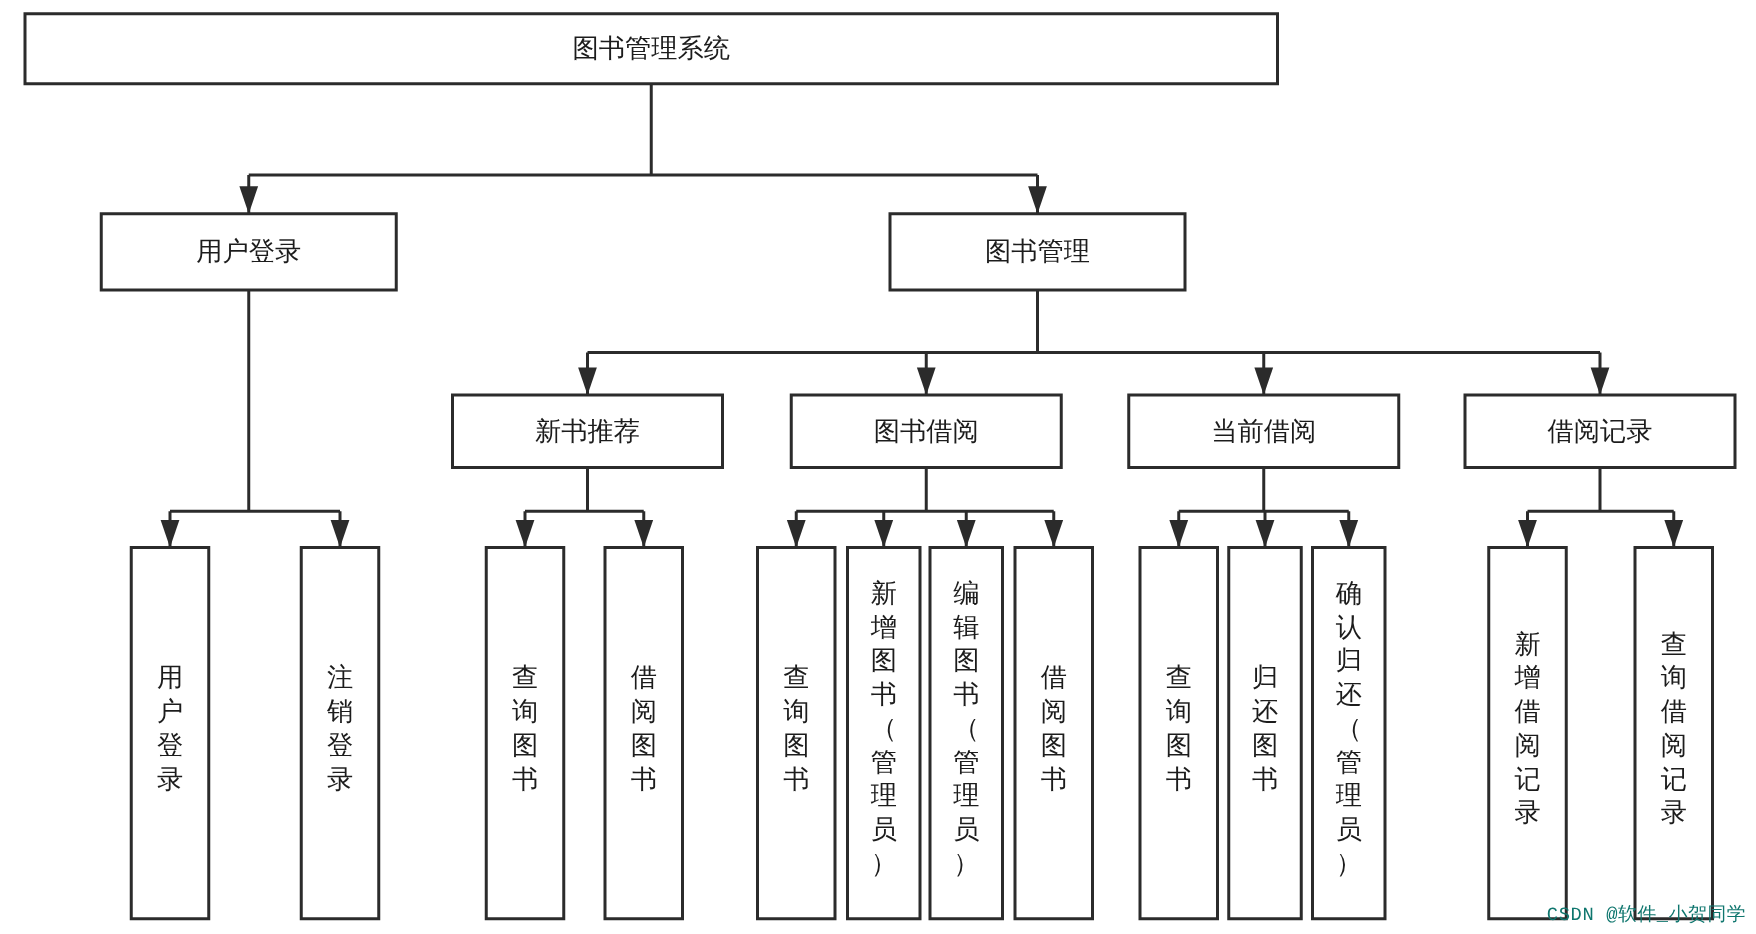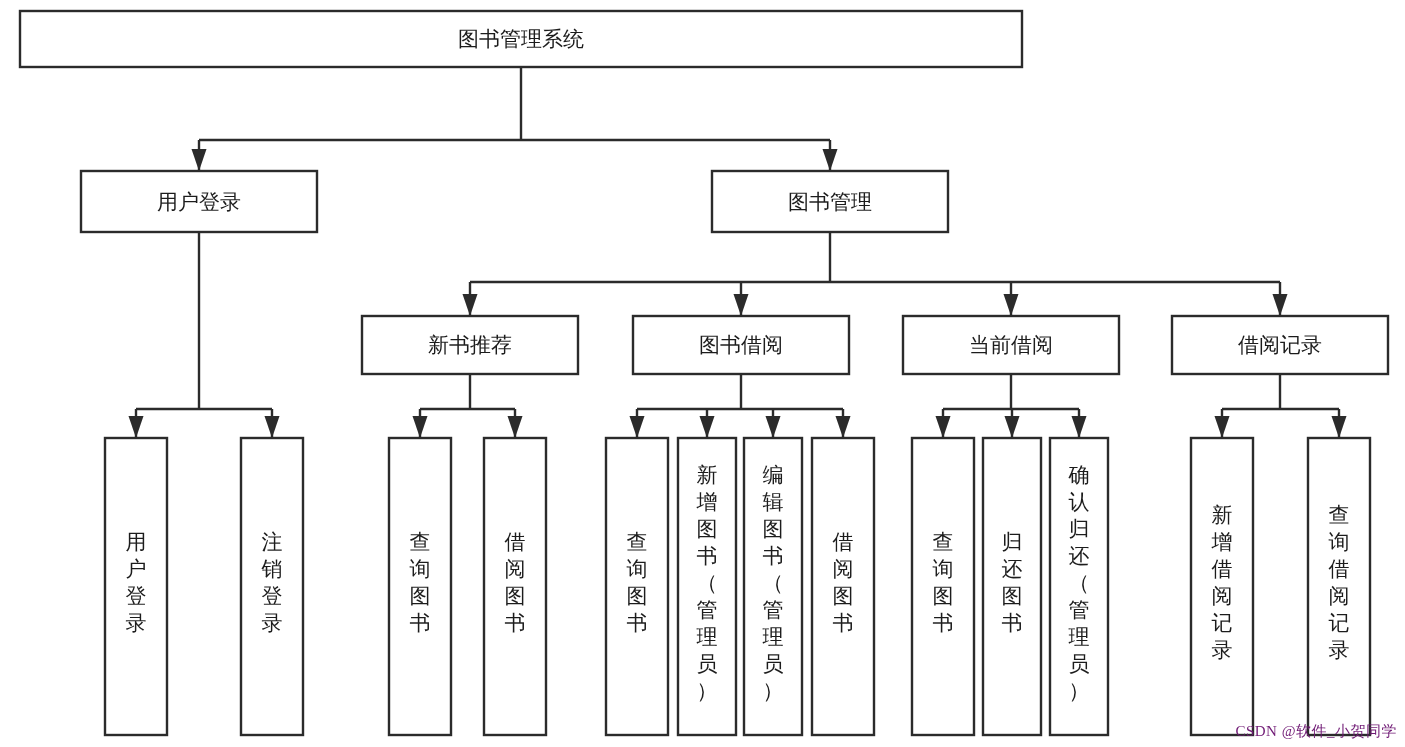--- a/index.html
+++ b/index.html
@@ -53,23 +53,23 @@
   .node-label-v {
     font-family: "DejaVu Sans", "Liberation Sans", sans-serif;
     font-size: 21px;
     fill: #1c1c1c;
     text-anchor: middle;
   }
   .watermark-text {
     position: absolute;
     right: 8px;
     bottom: 6px;
-    font-family: Liberation Serif, serif;
+    font-family: Liberation Mono, monospace;
     font-size: 15px;
-    color: #701a75;
+    color: #0f766e;
     white-space: nowrap;
     letter-spacing: 0.5px;
     user-select: none;
   }
 </style>
 </head>
 <body>
 
 <div id="diagram-root">
 

